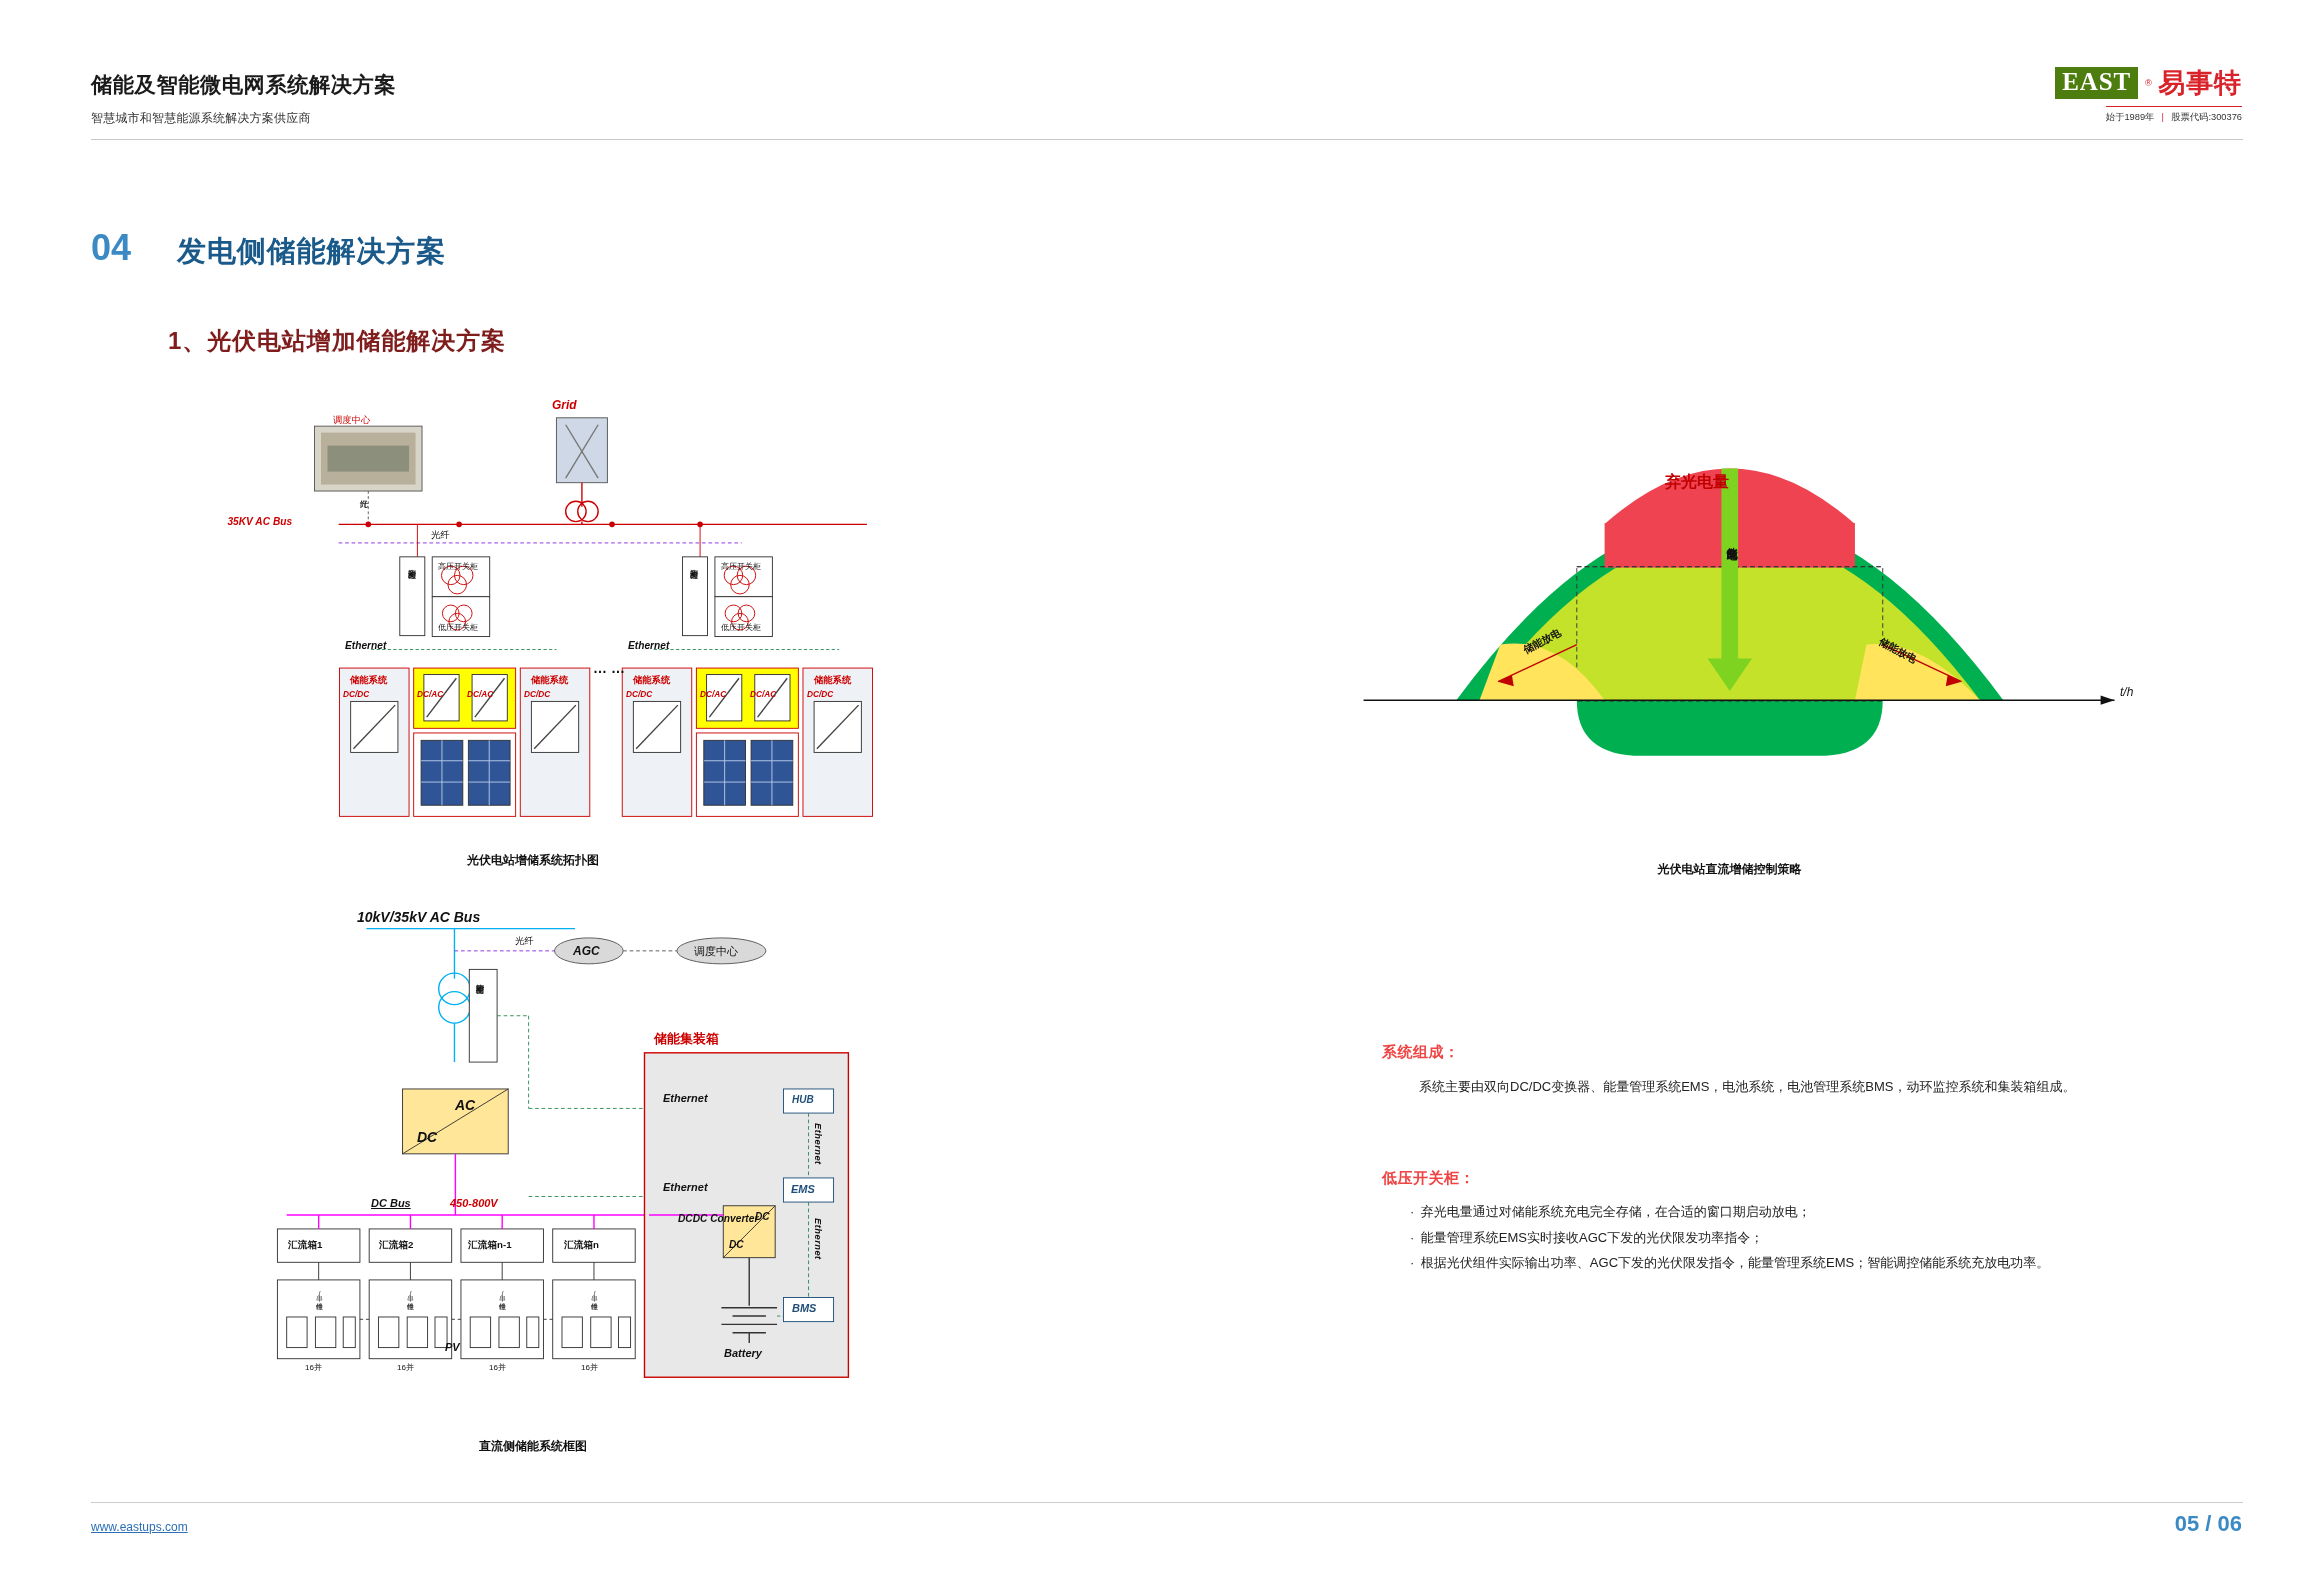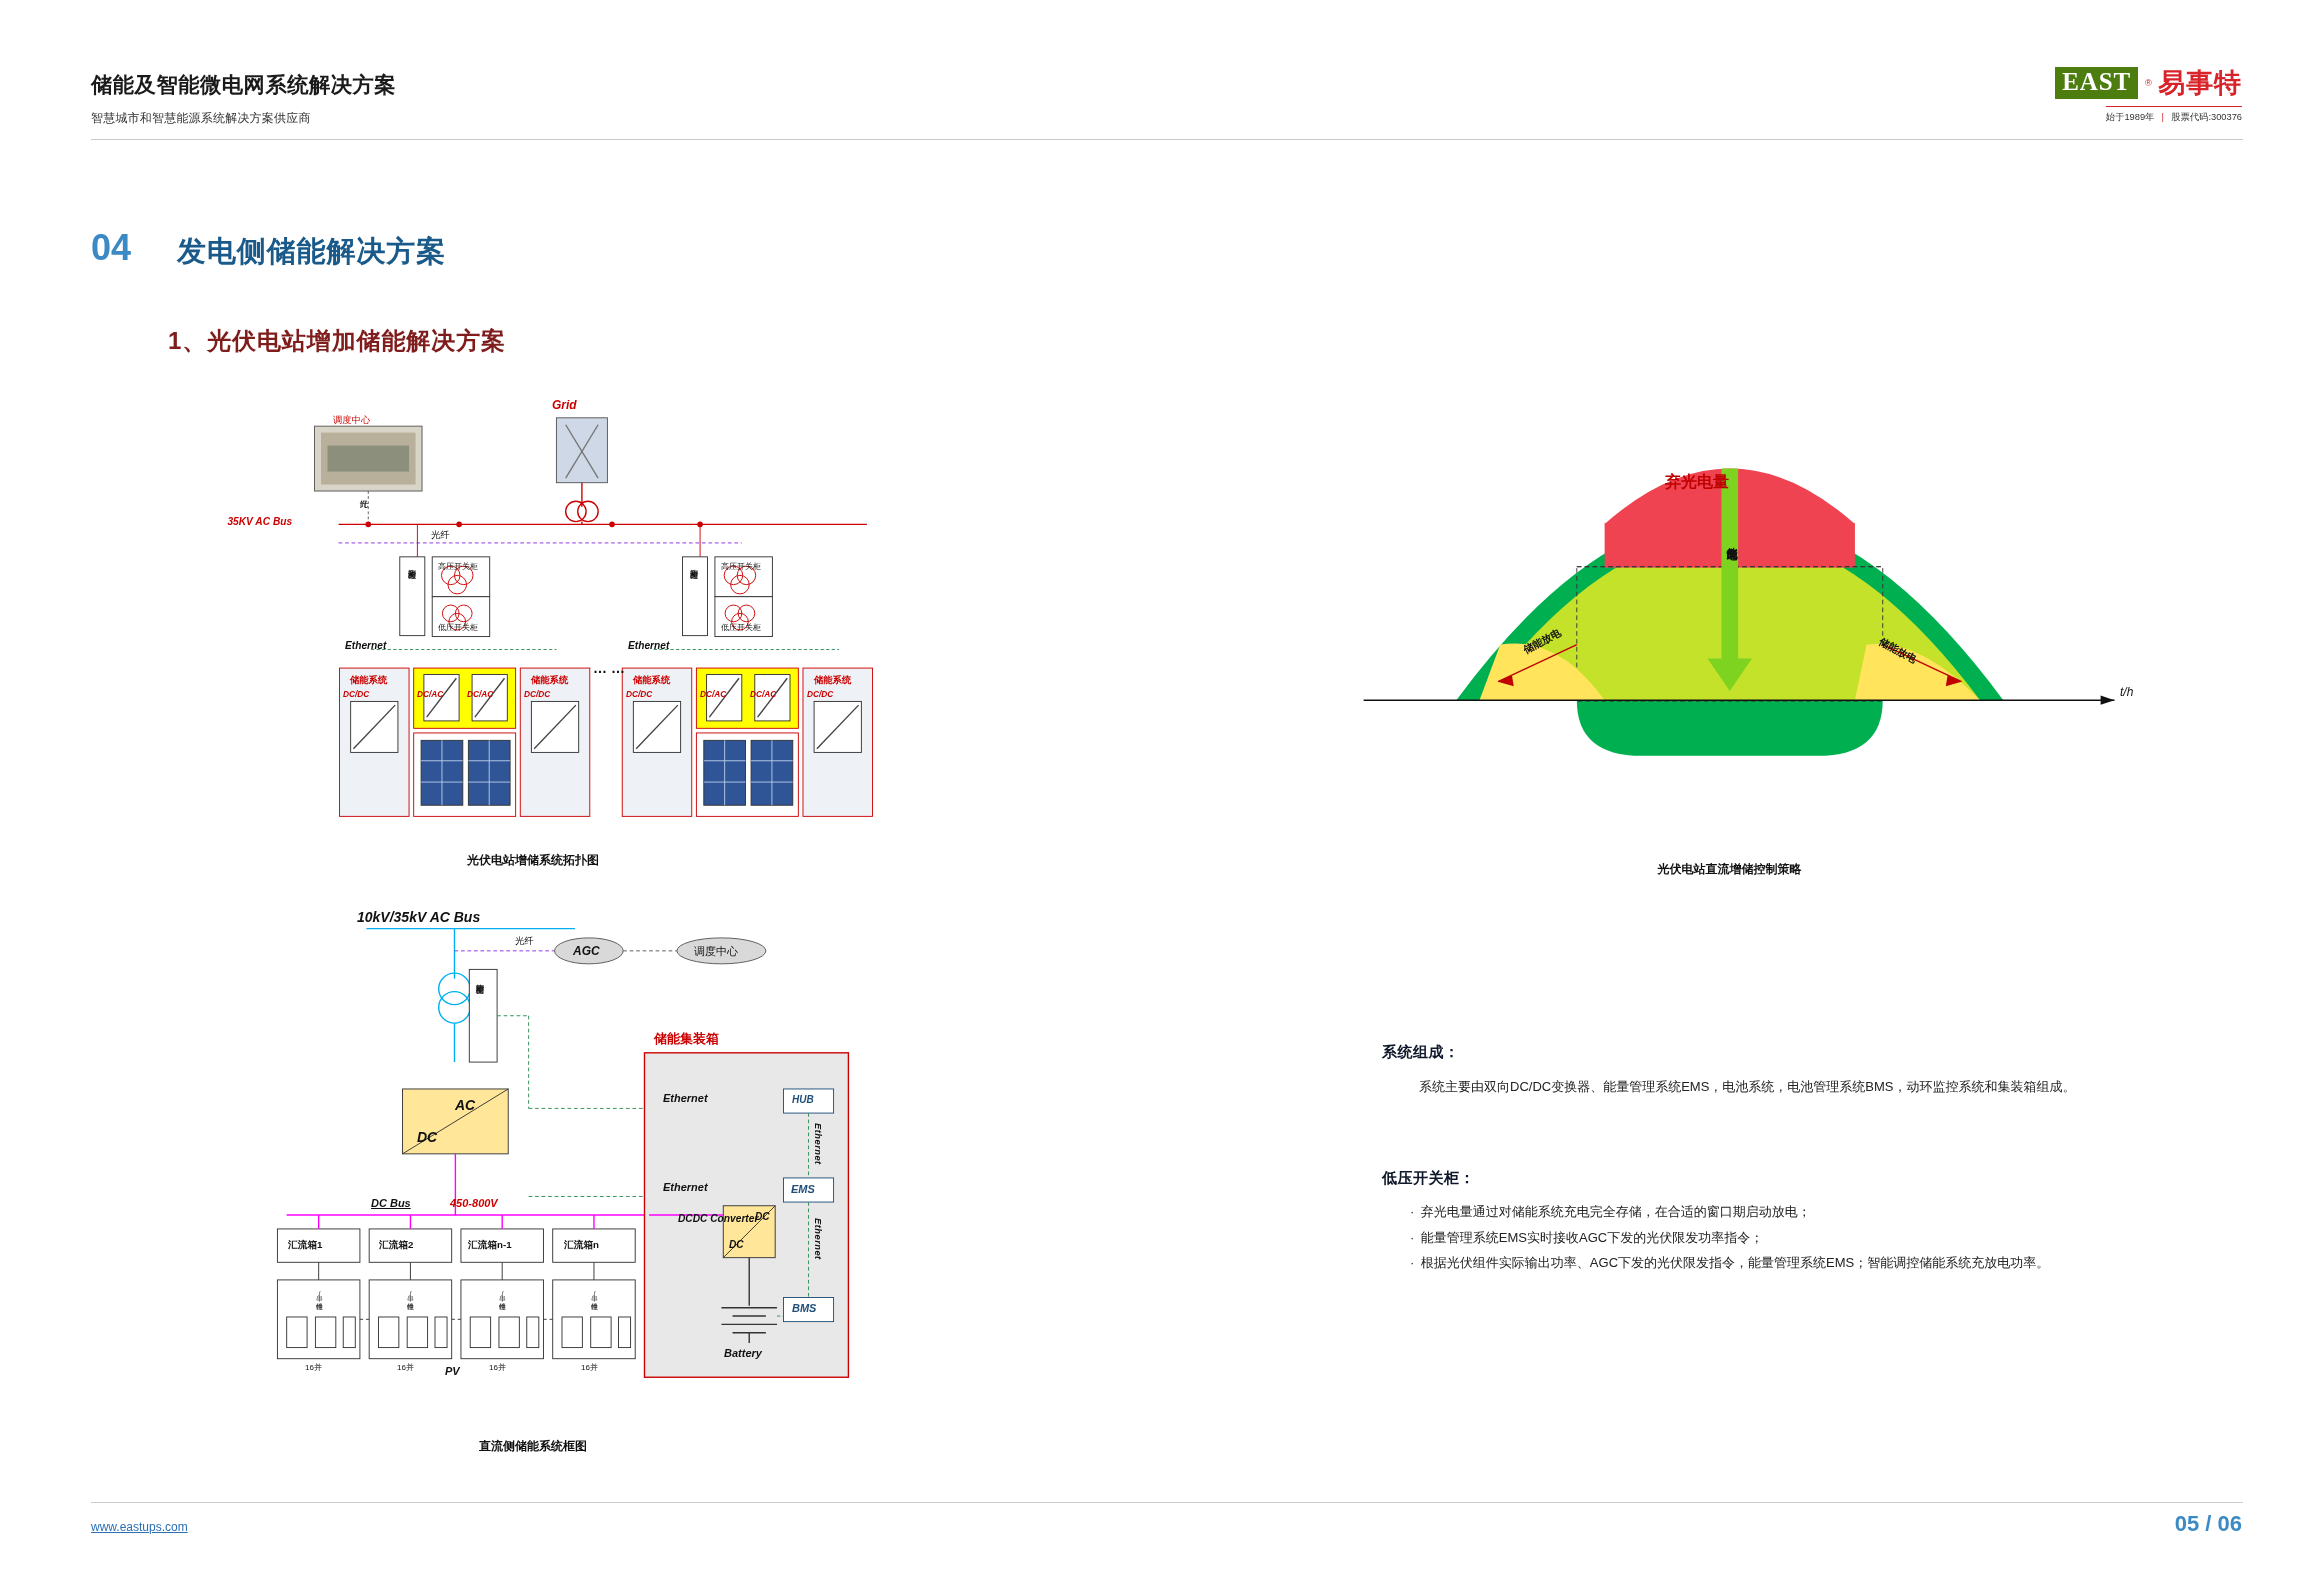--- a/index.html
+++ b/index.html
@@ -120,21 +120,21 @@
     font-weight: bold;
     color: #111111;
     text-align: center;
   }
 
   
   .rc-head {
     position: absolute;
     font-size: 15px;
     font-weight: bold;
-    color: #0f172a;
+    color: #ef4444;
     letter-spacing: 0.5px;
   }
   .rc-body {
     position: absolute;
     font-size: 13px;
     color: #222222;
     line-height: 1.75;
   }
   .rc-list {
     position: absolute;
@@ -500,21 +500,21 @@
     <div class="lbl lbl-b lbl-i vert" style="left:581px; top:309px; font-size:9.3px; writing-mode:vertical-rl; text-orientation:mixed;">Ethernet</div>
 
     <div class="lbl lbl-b lbl-i" style="left:560px; top:185px; font-size:10px; color:#1f4e79;">HUB</div>
     <div class="lbl lbl-b lbl-i" style="left:559px; top:274px; font-size:11px; color:#1f4e79;">EMS</div>
     <div class="lbl lbl-b lbl-i" style="left:560px; top:393px; font-size:11px; color:#1f4e79;">BMS</div>
 
     <div class="lbl lbl-b lbl-i" style="left:446px; top:304px; font-size:10.2px;">DCDC Converter</div>
     <div class="lbl lbl-b lbl-i" style="left:523px; top:302px; font-size:10.2px;">DC</div>
     <div class="lbl lbl-b lbl-i" style="left:497px; top:330px; font-size:10.2px;">DC</div>
     <div class="lbl lbl-b lbl-i" style="left:492px; top:438px; font-size:11px;">Battery</div>
-    <div class="lbl lbl-b lbl-i" style="left:213px; top:456px; font-size:11px;">PV</div>
+    <div class="lbl lbl-b lbl-i" style="left:213px; top:432px; font-size:11px;">PV</div>
 
     <div class="lbl lbl-b" style="left:56px; top:330px; font-size:9.7px;">汇流箱1</div>
     <div class="lbl lbl-b" style="left:147px; top:330px; font-size:9.7px;">汇流箱2</div>
     <div class="lbl lbl-b" style="left:236px; top:330px; font-size:9.7px;">汇流箱n-1</div>
     <div class="lbl lbl-b" style="left:332px; top:330px; font-size:9.7px;">汇流箱n</div>
 
     <div class="lbl vert" style="left:82px; top:380px; font-size:7px;">串/组件</div>
     <div class="lbl vert" style="left:173px; top:380px; font-size:7px;">串/组件</div>
     <div class="lbl vert" style="left:265px; top:380px; font-size:7px;">串/组件</div>
     <div class="lbl vert" style="left:357px; top:380px; font-size:7px;">串/组件</div>

